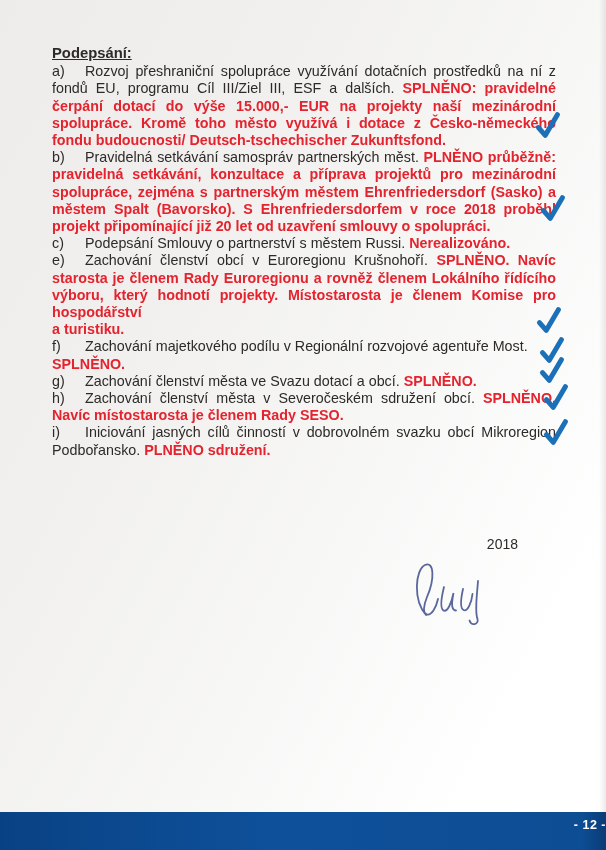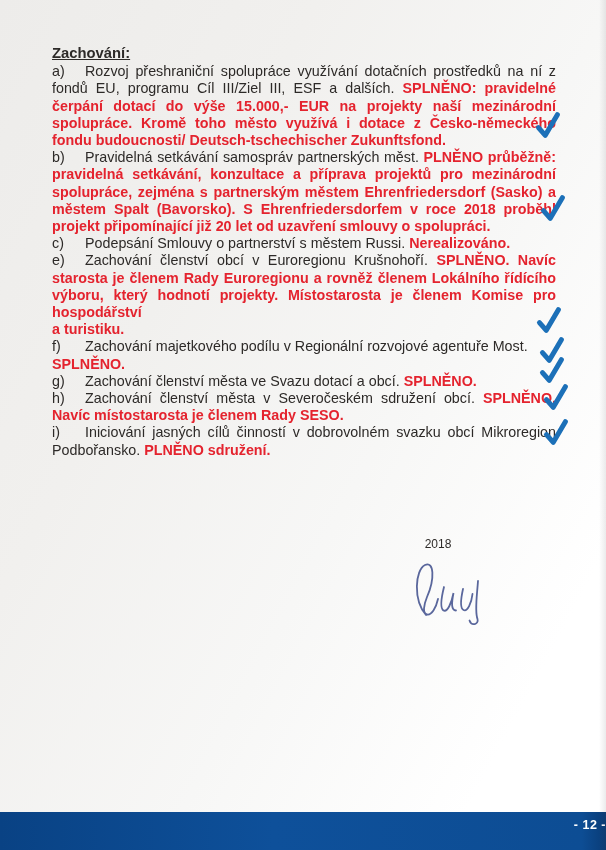--- a/index.html
+++ b/index.html
@@ -32,43 +32,43 @@
   .marker{display:inline-block;width:33px;}
   .red{color:var(--red,#e4232e);font-weight:bold;}
   .black{color:var(--text,#2d2a28);}
   .checkmark{
     position:absolute;width:27px;height:27px;
     transform:rotate(-4deg);
   }
   .checkmark svg{display:block;width:100%;height:100%;}
   .signature-block{
     position:absolute;left:358px;top:536px;width:160px;
-    text-align:center;color:var(--text,#2d2a28);
-    font-size:12px;line-height:17px;
+    text-align:right;color:var(--text,#2d2a28);
+    font-size:14px;line-height:17px;
   }
   .sig-year{margin:0;}
   .sig-scribble{display:block;margin:5px auto 0 52px;}
   .sig-name{margin-top:1px;}
   .footer-bar{
     position:absolute;left:0;top:812px;width:606px;height:38px;
     background:linear-gradient(90deg,#094284 0%,#0e509a 45%,#0d4d94 96%,#093c77 100%);
     text-align:right;
   }
   .footer-bar span{
     display:inline-block;margin-top:6px;
     color:var(--footer-text,#ffffff);
     font-size:12.5px;font-weight:bold;letter-spacing:0.5px;
   }
 </style>
 </head>
 <body>
 
 <div class="page">
   <div class="content">
-    <p class="title">Zachování:</p>
+    <p class="title">Podepsání:</p>
     <div id="items">
         <p class="para"><span class="marker">a)</span><span class="black">Rozvoj přeshraniční spolupráce využívání dotačních prostředků na ní z fondů EU, programu Cíl III/Ziel III, ESF a dalších. </span><span class="red">SPLNĚNO: pravidelné čerpání dotací do výše 15.000,- EUR na projekty naší mezinárodní spolupráce. Kromě toho město využívá i dotace z Česko-německého fondu budoucnosti/ Deutsch-tschechischer Zukunftsfond.</span></p>
         <p class="para"><span class="marker">b)</span><span class="black">Pravidelná setkávání samospráv partnerských měst. </span><span class="red">PLNĚNO průběžně: pravidelná setkávání, konzultace a příprava projektů pro mezinárodní spolupráce, zejména s partnerským městem Ehrenfriedersdorf (Sasko) a městem Spalt (Bavorsko). S Ehrenfriedersdorfem v roce 2018 proběhl projekt připomínající již 20 let od uzavření smlouvy o spolupráci.</span></p>
         <p class="para"><span class="marker">c)</span><span class="black">Podepsání Smlouvy o partnerství s městem Russi. </span><span class="red">Nerealizováno.</span></p>
         <p class="para"><span class="marker">e)</span><span class="black">Zachování členství obcí v Euroregionu Krušnohoří. </span><span class="red">SPLNĚNO. Navíc starosta je členem Rady Euroregionu a rovněž členem Lokálního řídícího výboru, který hodnotí projekty. Místostarosta je členem Komise pro hospodářství</span><br><span class="red">a turistiku.</span></p>
         <p class="para"><span class="marker">f)</span><span class="black">Zachování majetkového podílu v Regionální rozvojové agentuře Most.</span><br><span class="red">SPLNĚNO.</span></p>
         <p class="para"><span class="marker">g)</span><span class="black">Zachování členství města ve Svazu dotací a obcí. </span><span class="red">SPLNĚNO.</span></p>
         <p class="para"><span class="marker">h)</span><span class="black">Zachování členství města v Severočeském sdružení obcí. </span><span class="red">SPLNĚNO. Navíc místostarosta je členem Rady SESO.</span></p>
         <p class="para"><span class="marker">i)</span><span class="black">Iniciování jasných cílů činností v dobrovolném svazku obcí Mikroregion Podbořansko. </span><span class="red">PLNĚNO sdružení.</span></p>
       </div>

